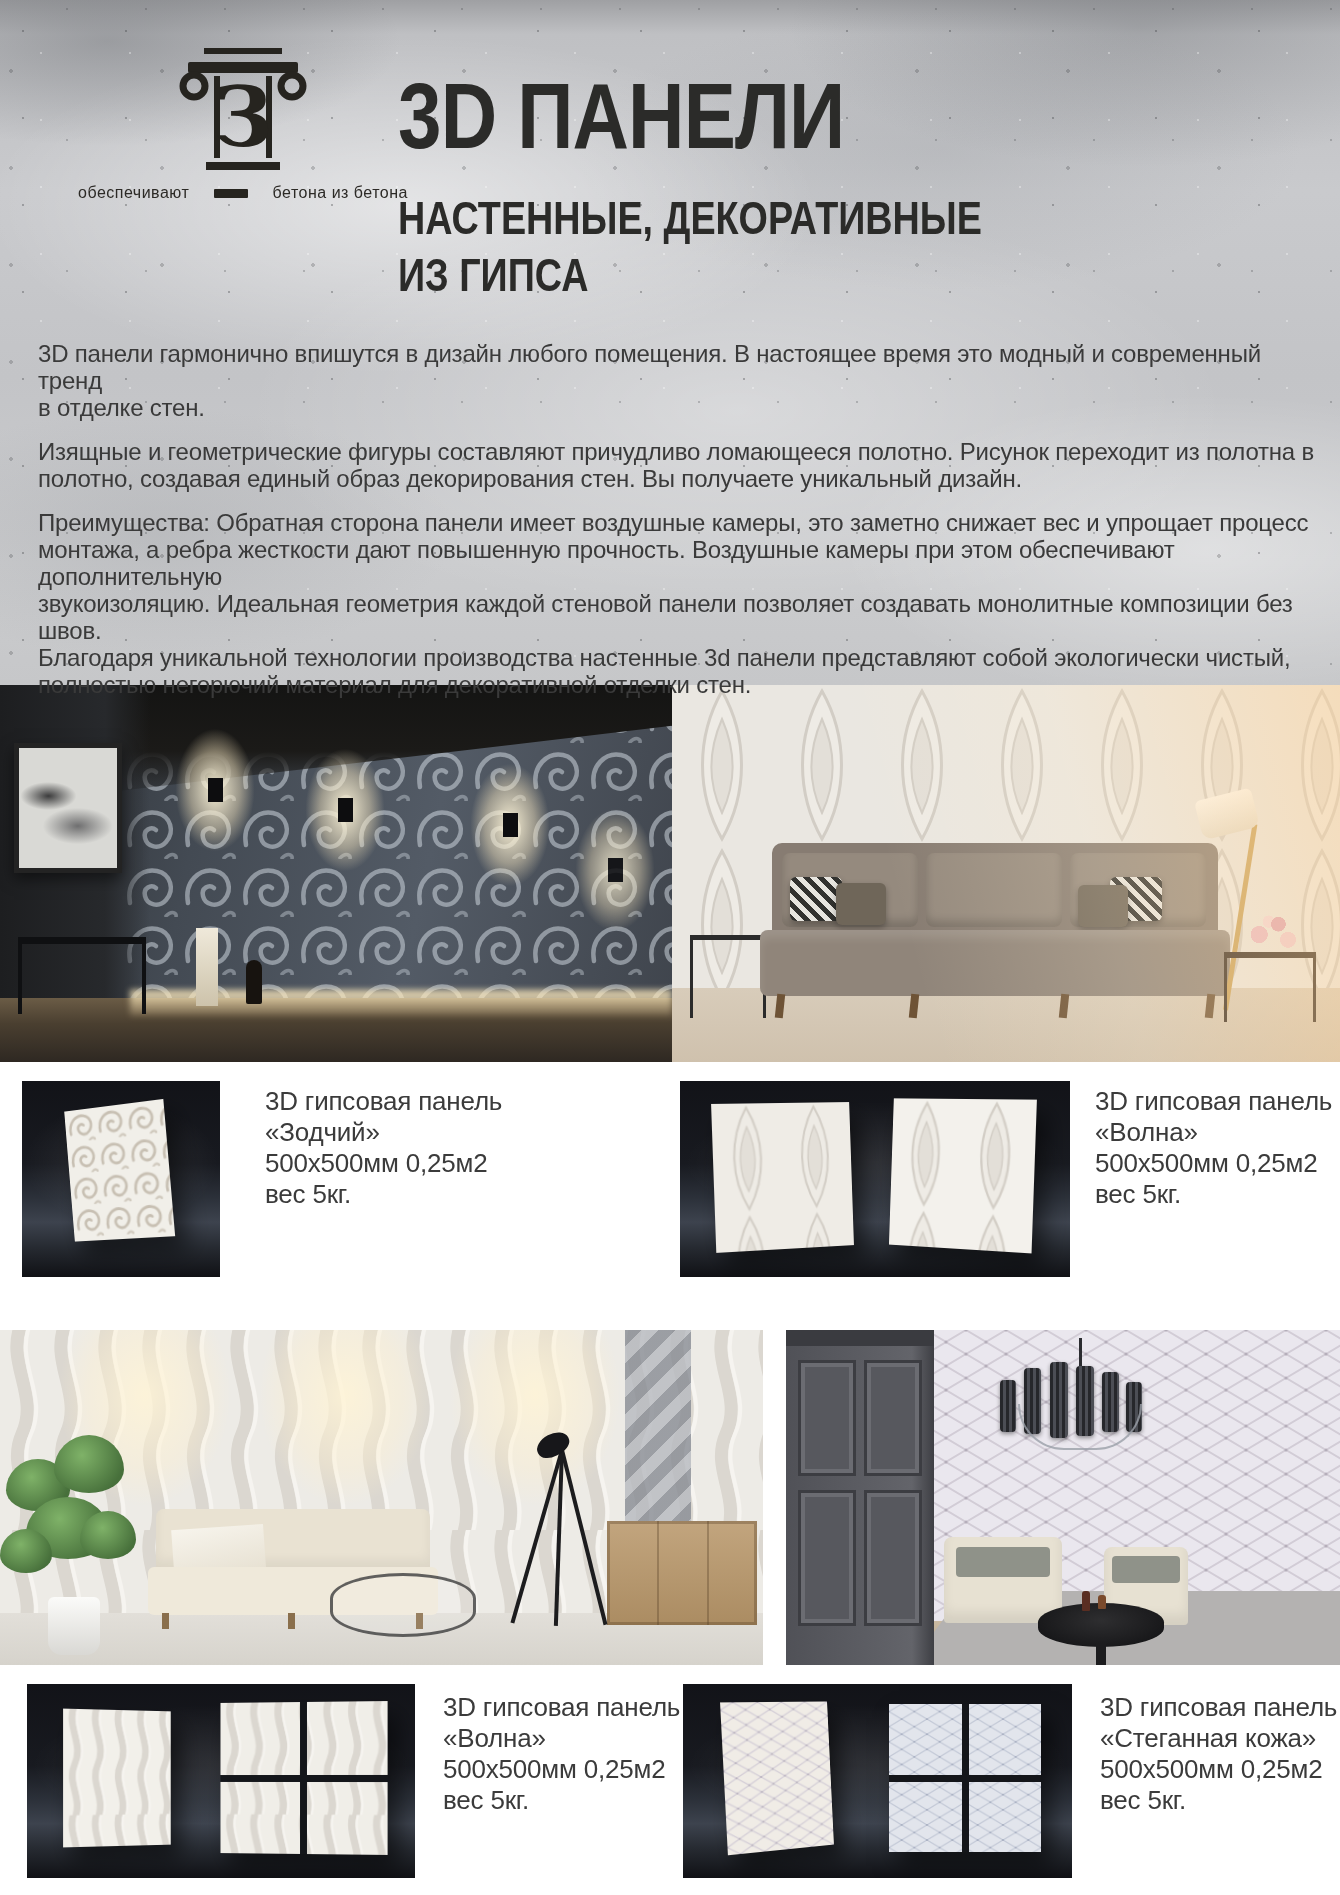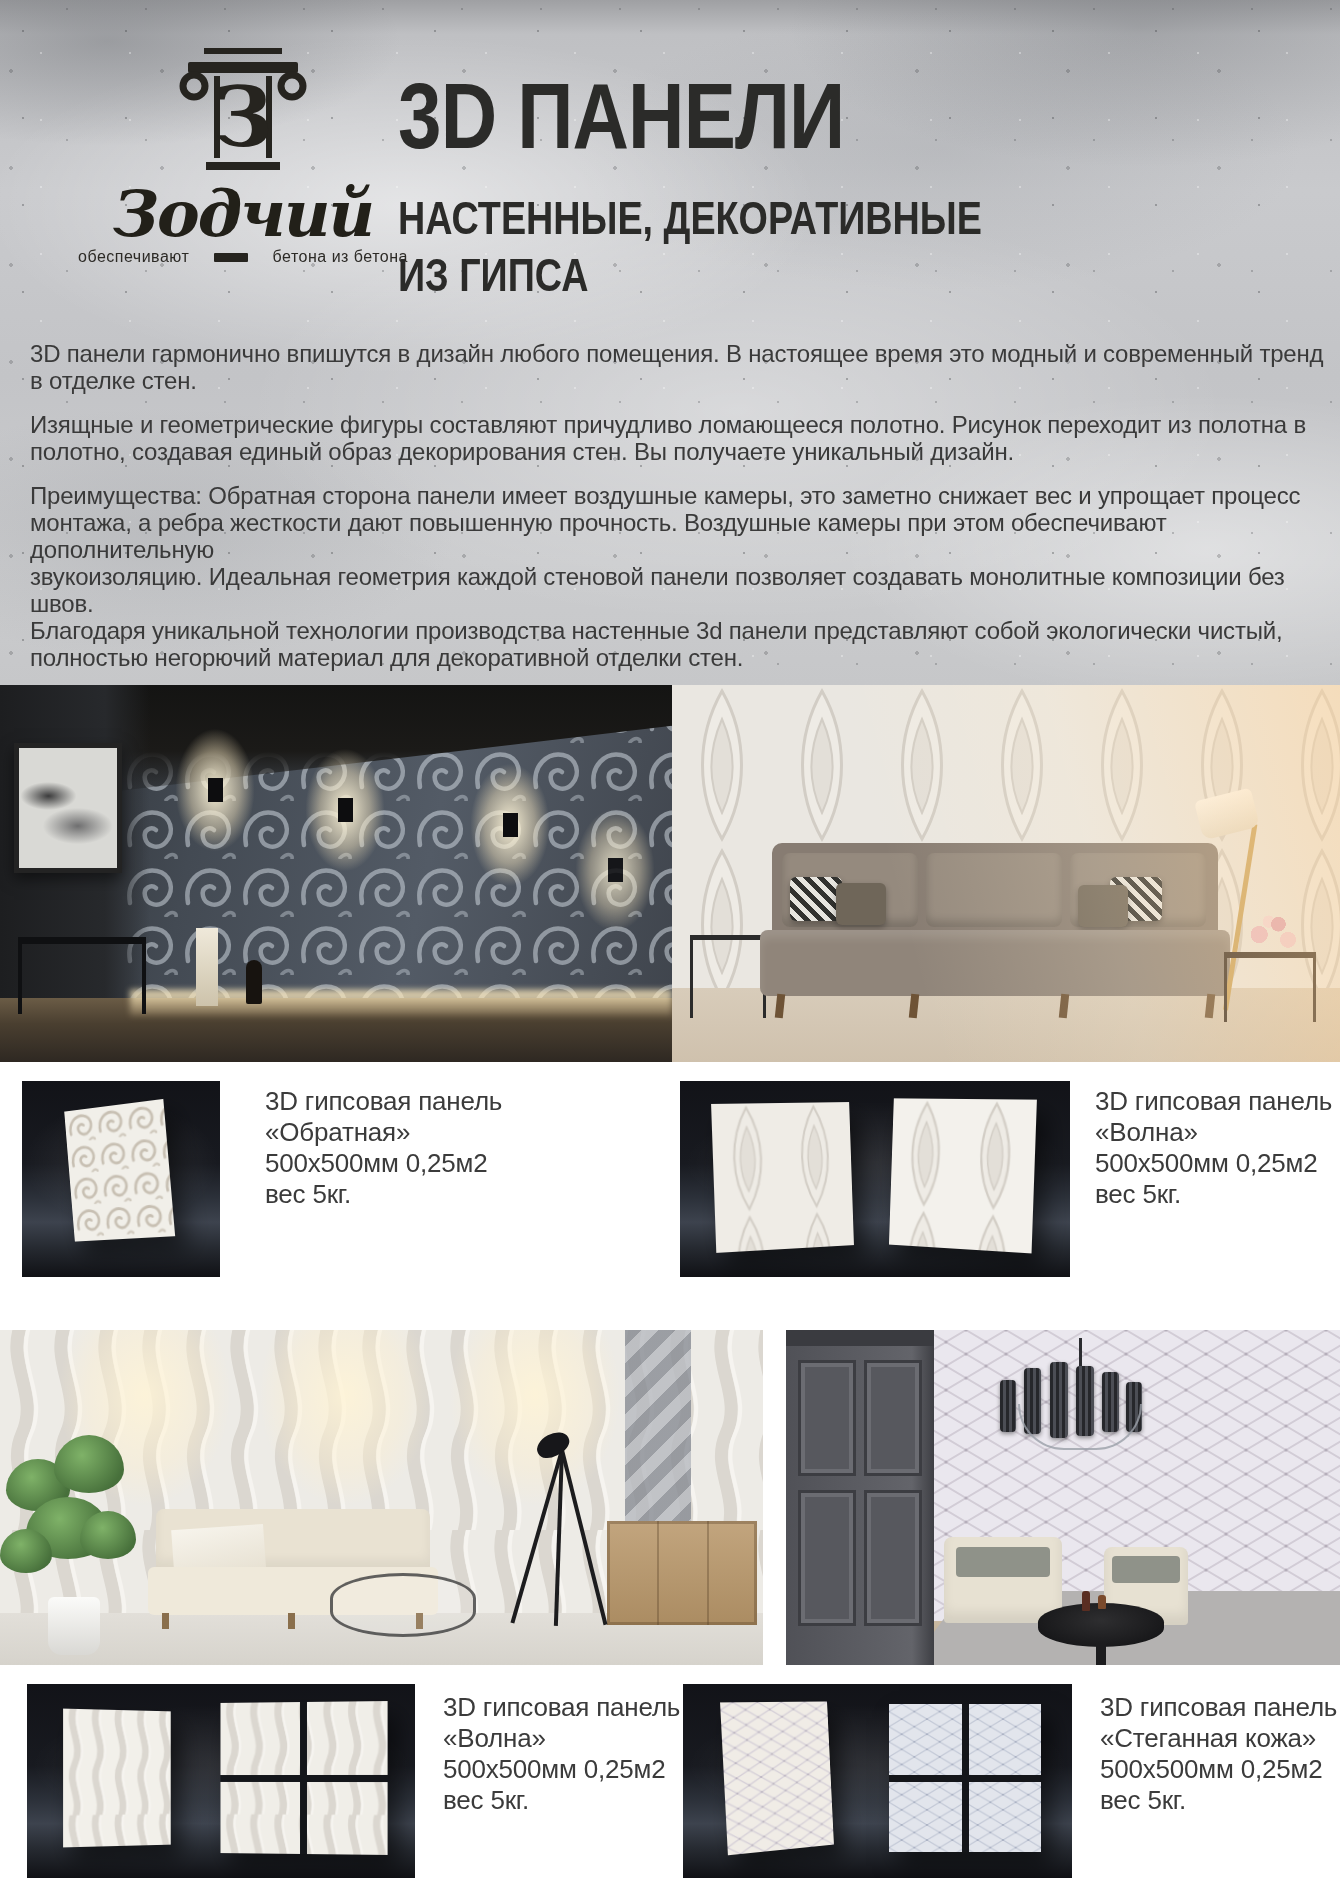--- a/index.html
+++ b/index.html
@@ -35,21 +35,21 @@
 
   
   .hero-title{left:398px;top:68px;font-size:92px;line-height:96px;font-weight:700;color:#2b2b29;
               letter-spacing:-1px;transform:scaleX(.85);transform-origin:0 0;white-space:nowrap;z-index:3;}
   .hero-subtitle{left:398px;top:190px;font-size:46px;line-height:57px;font-weight:700;color:#2b2b29;
               transform:scaleX(.82);transform-origin:0 0;white-space:pre-line;z-index:3;}
 
   
   .intro{left:30px;top:340px;width:1300px;font-size:24px;line-height:27px;letter-spacing:-.2px;
          color:#3a3a3a;z-index:3;}
-  .intro p{margin:0 0 17px 0;white-space:pre-line;}
+  .intro p{margin:0 0 17px 8px;white-space:pre-line;}
   .intro p:last-child{margin-bottom:0;}
   .intro .gap-before{margin-top:26px;}
 
   
   .photo{position:absolute;overflow:hidden;background:#888;}
   .wall-svg{position:absolute;inset:0;width:100%;height:100%;}
 
   
   .roomA-base{position:absolute;inset:0;background:linear-gradient(102deg,#2c2f33 0%,#434a53 30%,#535b66 62%,#3f444c 100%);}
   .roomA-ceil{position:absolute;left:0;top:0;width:100%;height:120px;
@@ -197,21 +197,20 @@
       <svg width="170" height="132" viewBox="0 0 170 132">
         <rect x="46" y="2" width="78" height="6" fill="#26241f"></rect>
         <rect x="30" y="16" width="110" height="11" rx="2" fill="#26241f"></rect>
         <circle cx="36" cy="40" r="11" fill="none" stroke="#26241f" stroke-width="7"></circle>
         <circle cx="134" cy="40" r="11" fill="none" stroke="#26241f" stroke-width="7"></circle>
         <rect x="56" y="30" width="6" height="82" fill="#26241f"></rect>
         <rect x="108" y="30" width="6" height="82" fill="#26241f"></rect>
         <text x="85" y="100" text-anchor="middle" font-family="DejaVu Serif, serif" font-weight="bold" font-size="82" fill="#26241f">З</text>
         <rect x="48" y="116" width="74" height="8" fill="#26241f"></rect>
       </svg>
-      <div class="logo-brand">Зодчий</div>
       <div class="logo-tagline">
         <span>обеспечивают</span>
         <span class="logo-dash"></span>
         <span>бетона из бетона</span>
       </div>
     </div>
 
     <h1 class="abs hero-title" style="margin:0">3D ПАНЕЛИ</h1>
     <h2 class="abs hero-subtitle" style="margin:0">НАСТЕННЫЕ, ДЕКОРАТИВНЫЕ
 ИЗ ГИПСА</h2>
@@ -289,21 +288,21 @@
     <div class="sheen"></div>
     <div class="panel3d" style="left:44px;top:24px;width:104px;height:134px;transform:perspective(520px) rotateY(-16deg) rotate(-5deg)">
       <svg viewBox="0 0 190 240" preserveAspectRatio="none">
         <rect width="190" height="240" fill="#f1efe9"></rect>
         <rect width="190" height="240" fill="url(#pat-swirl-panel)"></rect>
       </svg>
     </div>
   </div>
   <div class="prod-text" style="left:265px;top:1086px">
     <div>3D гипсовая панель</div>
-    <div>«Обратная»</div>
+    <div>«Зодчий»</div>
     <div>500х500мм 0,25м2</div>
     <div>вес 5кг.</div>
   </div>
 
   <div class="prod-photo" style="left:680px;top:1081px;width:390px;height:196px">
     <div class="sheen"></div>
     <div class="panel3d" style="left:34px;top:22px;width:140px;height:146px;transform:perspective(600px) rotateY(10deg) rotate(-2deg)">
       <svg viewBox="0 0 205 215" preserveAspectRatio="none">
         <rect width="205" height="215" fill="#efece6"></rect>
         <rect width="205" height="215" fill="url(#pat-flora)"></rect>

